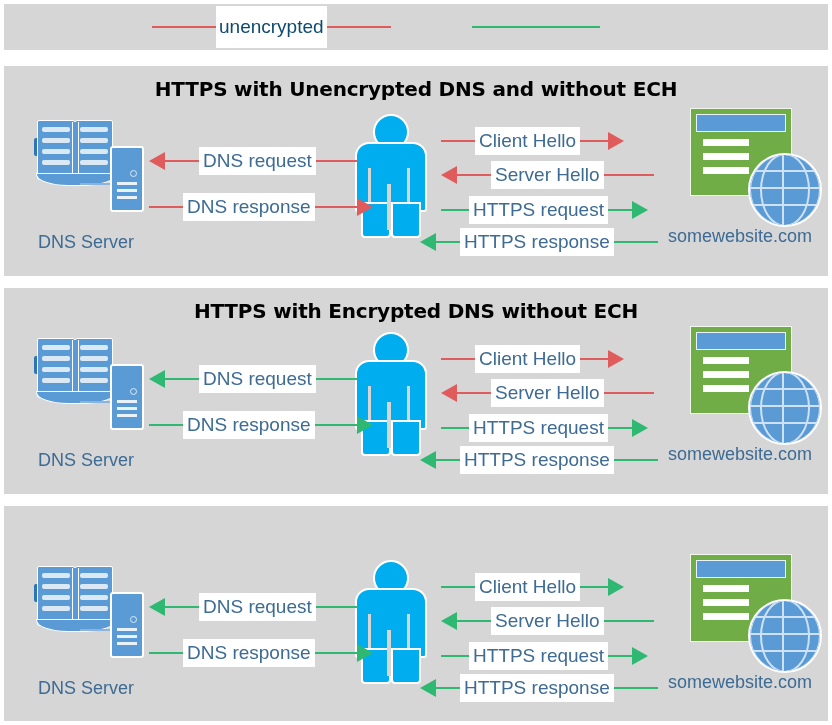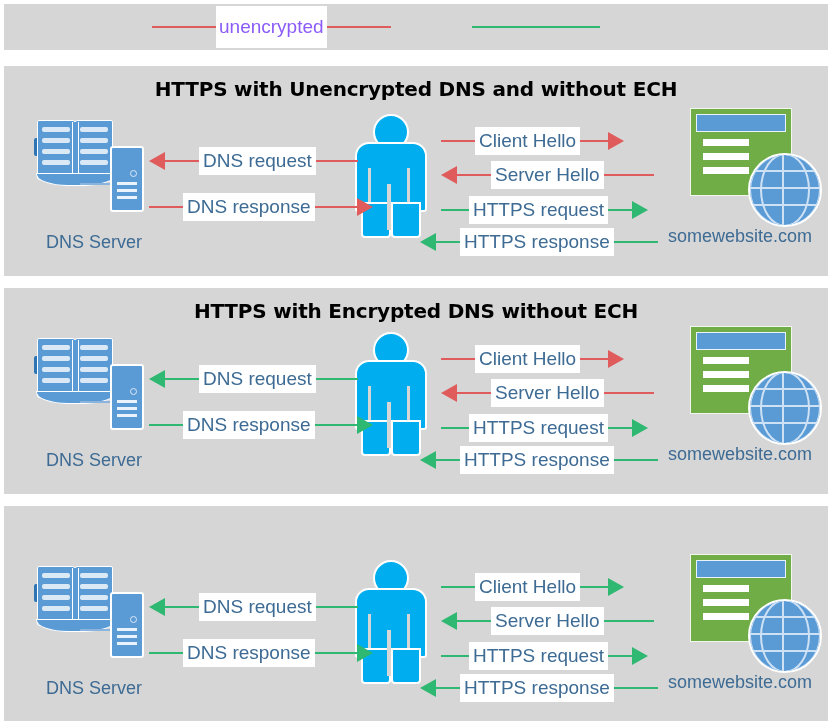--- a/index.html
+++ b/index.html
@@ -26,21 +26,21 @@
   .legend-item {
     position: absolute;
     top: 50%;
     transform: translateY(-50%);
     display: flex;
     align-items: center;
   }
   .legend-rule { height: 2px; }
   .legend-text {
     background: #ffffff;
-    color: #8b5cf6;
+    color: #0c4a6e;
     font-size: 19px;
     line-height: 26px;
     padding: 8px 3px;
     white-space: nowrap;
   }
   #legend-unencrypted { left: 148px; }
   #legend-encrypted { left: 468px; }
 
   
   .panel-title {
@@ -55,21 +55,21 @@
     letter-spacing: -0.2px;
   }
 
   
   .node-label {
     position: absolute;
     color: #3d6b94;
     font-size: 18px;
     white-space: nowrap;
   }
-  .dns-label { left: 42px; text-align: center; }
+  .dns-label { left: 34px; text-align: center; }
   .site-label { left: 664px; }
 
   
   .dns-icon { position: absolute; left: 32px; width: 110px; height: 90px; }
   .book { position: absolute; left: 0; top: 0; width: 78px; height: 66px; }
   .book-half {
     position: absolute; top: 2px; width: 36px; height: 58px;
     background: #5b9bd5; border: 1.6px solid #ffffff; border-radius: 2px;
   }
   .book-half.left { left: 1px; }

